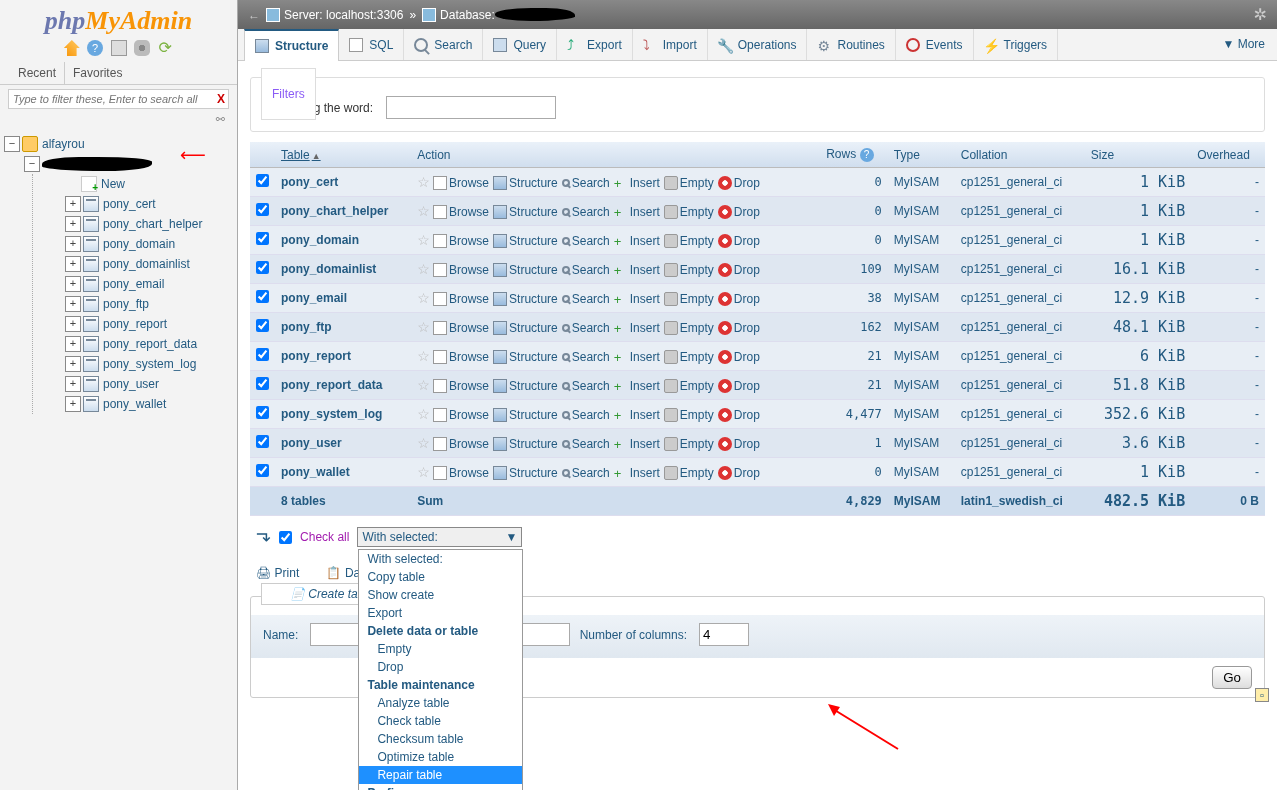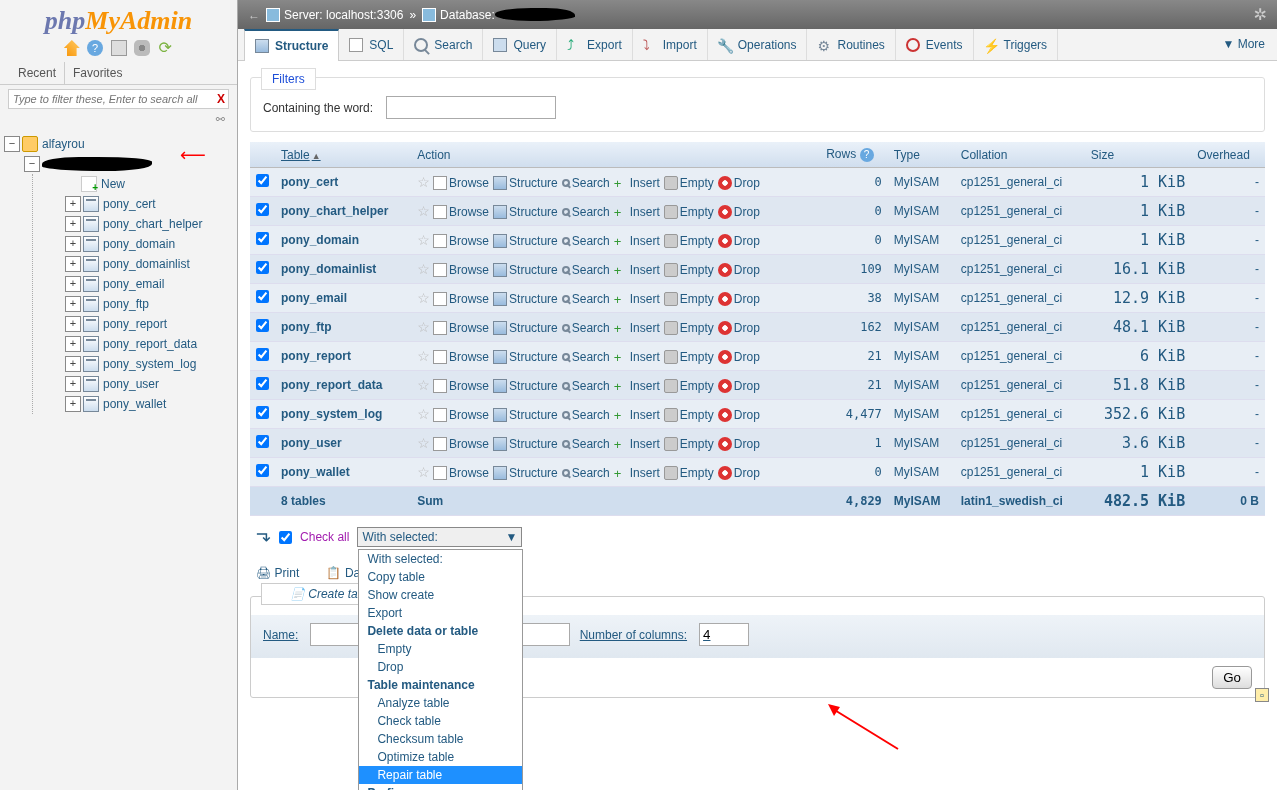--- a/index.html
+++ b/index.html
@@ -55,21 +55,21 @@
 .tic-query { background:#cde; border:1px solid #789; }
 .tic-export { color:#2a7; font-size:14px; line-height:14px; }
 .tic-import { color:#b55; font-size:14px; line-height:14px; }
 .tic-ops { color:#789; font-size:14px; }
 .tic-routines { color:#789; font-size:14px; }
 .tic-events { border:2px solid #c33; border-radius:50%; width:10px; height:10px; }
 .tic-triggers { color:#789; font-size:14px; }
 .tab-more { margin-left:auto; padding:8px 12px; color:#235a81; cursor:pointer; }
 .content { flex:1; padding: 10px 12px 12px; overflow:auto; }
 .filters-box { border:1px solid #ddd; border-radius:3px; padding: 18px 12px 12px; margin:6px 0 10px; position:relative; }
-.filters-legend { position:absolute; top:-10px; left:10px; background:#fff; border:1px solid #ddd; padding:3px 10px; color:#1d4ed8; }
+.filters-legend { position:absolute; top:-10px; left:10px; background:#fff; border:1px solid #ddd; padding:18px 10px; color:#8b5cf6; }
 .filters-box label { margin-right:10px; color:#333; }
 .filters-box input { border:1px solid #aaa; padding:3px; width:170px; }
 table.tbl { width:100%; border-collapse:collapse; }
 table.tbl th { background:linear-gradient(#eaf1f9,#d0deee); text-align:left; padding:5px 6px; font-weight:normal; border-bottom:1px solid #bbb; }
 table.tbl th.sorted { text-decoration:underline; }
 table.tbl td { padding:5px 6px; border-bottom:1px solid #dde; }
 table.tbl tr.odd td { background:#e8eef5; }
 table.tbl tr.even td { background:#dfe7f1; }
 .tbl-name { color:#235a81; font-weight:bold; cursor:pointer; }
 .star { color:#bbb; cursor:pointer; font-size:14px; }
@@ -91,21 +91,21 @@
 .dropdown { border:1px solid #888; background:#efefef; padding:2px 4px; width:165px; position:relative; }
 .dropdown-menu { position:absolute; left:0; top:21px; width:165px; background:#fff; border:1px solid #999; z-index:10; }
 .dd-item { padding:2px 8px; cursor:pointer; }
 .dd-item.indent { padding-left:18px; }
 .dd-item.header { font-weight:bold; }
 .dd-item.hl { background:#1e90ff; color:#fff; }
 .print-row { padding:8px 6px; }
 .print-row span { margin-right:12px; cursor:pointer; color:#235a81; }
 .create-box { border:1px solid #ccc; border-radius:3px; margin-top:8px; }
 .create-legend { display:inline-block; margin:-10px 0 0 10px; background:#fff; border:1px solid #ccc; padding:3px 28px; position:relative; top:-10px;font-style:italic; }
-.create-body { padding:8px 12px 12px; background:linear-gradient(#eef3f8,#e0e8f0); display:flex; align-items:center; gap:12px;text-decoration:underline; }
+.create-body { padding:8px 12px 12px; background:linear-gradient(#eef3f8,#e0e8f0); display:flex; align-items:center; gap:12px; }
 .create-body input { border:1px solid #aaa; padding:3px; }
 .go-row { text-align:right; padding:8px 12px; }
 .go-btn { border:1px solid #999; border-radius:4px; padding:3px 10px; background:linear-gradient(#fff,#ddd); cursor:pointer; }
 .red-arrow2 { position:absolute; left:590px; top:704px; } 
 .red-arrow2 svg { overflow:visible; }
 .bottom-exp { position:absolute; right:8px; bottom:88px; width:14px; height:14px; border:1px solid #888; background:#ffeeaa; text-align:center; line-height:12px; font-size:11px; cursor:pointer; }
 .help-ic { display:inline-block; width:14px; height:14px; border-radius:50%; background:#68a8e0; color:#fff; text-align:center; font-size:10px; line-height:14px; }
 .chain-ic { color:#888; font-size:11px; }
 .sort-ic { font-size:9px; color:#666; margin-left:2px; }
 </style>

